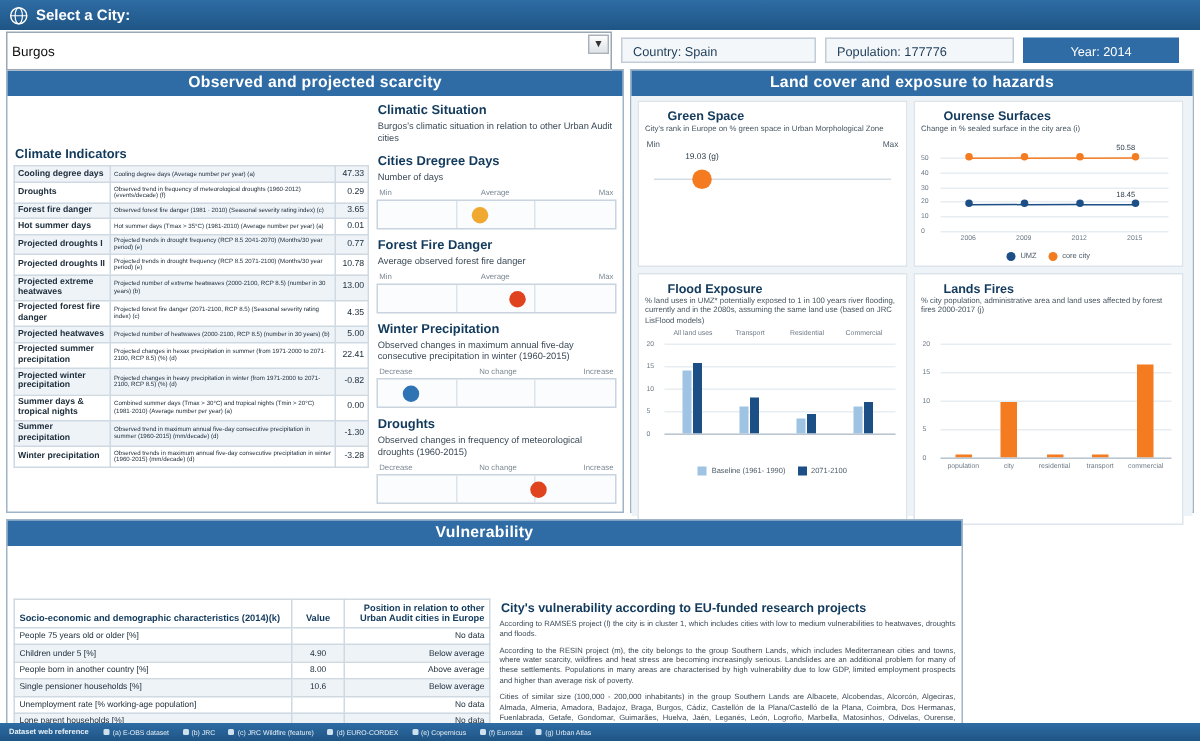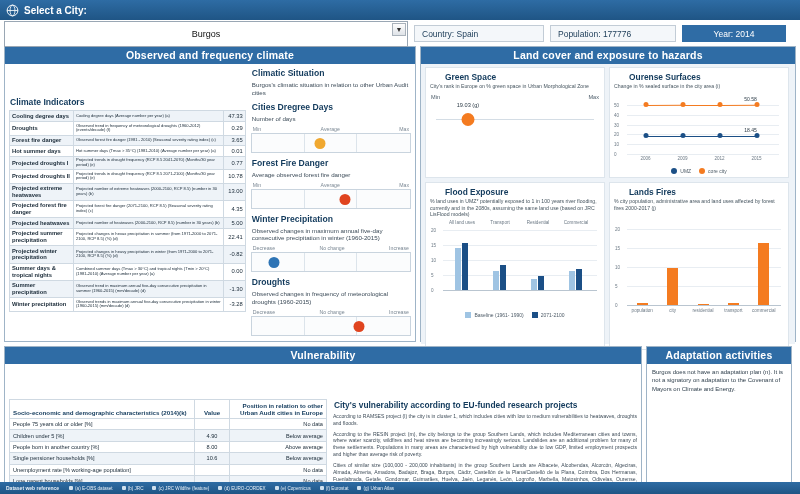--- a/index.html
+++ b/index.html
@@ -42,21 +42,20 @@
   }
   .citysel {
     width: 404px; height: 17px;
     border: 1px solid #9aa7b4;
     background: #ffffff;
     font-size: 9px;
     display: flex; align-items: center;
     padding: 12px 3px;
     position: relative;
     color: #111;
-    justify-content: center;
   }
   .citysel .arrow {
     position: absolute; right: 1px; top: 1px;
     width: 14px; height: 13px;
     background: linear-gradient(#fdfdfd,#dfe3e8);
     border: 1px solid #a9b2bb;
     display: flex; align-items: center; justify-content: center;
     font-size: 7px; color: #333;
   }
   .infobox {
@@ -260,21 +259,21 @@
       <span>Population: 177776</span>
     </div>
     <div class="yearbox">
       <span>Year: 2014</span>
     </div>
   </div>
 
   <div class="panels">
 
     <div class="panel" style="width:412px;height:296px;">
-      <div class="panel-head">Observed and frequency climate</div>
+      <div class="panel-head">Observed and projected scarcity</div>
       <div class="panel-body colsplit" style="height:280px;align-items:center;">
 
         <div style="width:238px;">
           <div class="sect-title">Climate Indicators</div>
           <table class="ind">
             <tbody id="ind-body">
                 <tr>
                   <td class="ind-name">Cooling degree days</td>
                   <td class="ind-desc">Cooling degree days (Average number per year) (a)</td>
                   <td class="ind-val">47.33</td>
@@ -602,24 +601,20 @@
           <div class="vuln-title">City's vulnerability according to EU-funded research projects</div>
           <div id="research-paras">
               <div class="para">According to RAMSES project (l) the city is in cluster 1, which includes cities with low to medium vulnerabilities to heatwaves, droughts and floods.</div>
               <div class="para">According to the RESIN project (m), the city belongs to the group Southern Lands, which includes Mediterranean cities and towns, where water scarcity, wildfires and heat stress are becoming increasingly serious. Landslides are an additional problem for many of these settlements. Populations in many areas are characterised by high vulnerability due to low GDP, limited employment prospects and higher than average risk of poverty.</div>
               <div class="para">Cities of similar size (100,000 - 200,000 inhabitants) in the group Southern Lands are Albacete, Alcobendas, Alcorcón, Algeciras, Almada, Almeria, Amadora, Badajoz, Braga, Burgos, Cádiz, Castellón de la Plana/Castelló de la Plana, Coimbra, Dos Hermanas, Fuenlabrada, Getafe, Gondomar, Guimarães, Huelva, Jaén, Leganés, León, Logroño, Marbella, Matosinhos, Odivelas, Ourense, Parla, Reus, Salamanca, Setubal, Setúbal, Tarragona.</div>
             </div>
         </div>
       </div>
     </div>
 
-    <div class="panel" style="width:146px;height:137px;">
-      <div class="panel-head">Adaptation activities</div>
-      <div class="adapt-text">Burgos does not have an adaptation plan (n). It is not a signatory on adaptation to the Covenant of Mayors on Climate and Energy.</div>
-    </div>
   </div>
 
   <div class="footer">
     <span class="flabel">Dataset web reference</span>
     <span id="footer-items" style="display:flex;gap:9px;">
         <span class="fitem"><span class="fdot"></span>(a) E-OBS dataset</span>
         <span class="fitem"><span class="fdot"></span>(b) JRC</span>
         <span class="fitem"><span class="fdot"></span>(c) JRC Wildfire (feature)</span>
         <span class="fitem"><span class="fdot"></span>(d) EURO-CORDEX</span>
         <span class="fitem"><span class="fdot"></span>(e) Copernicus</span>

